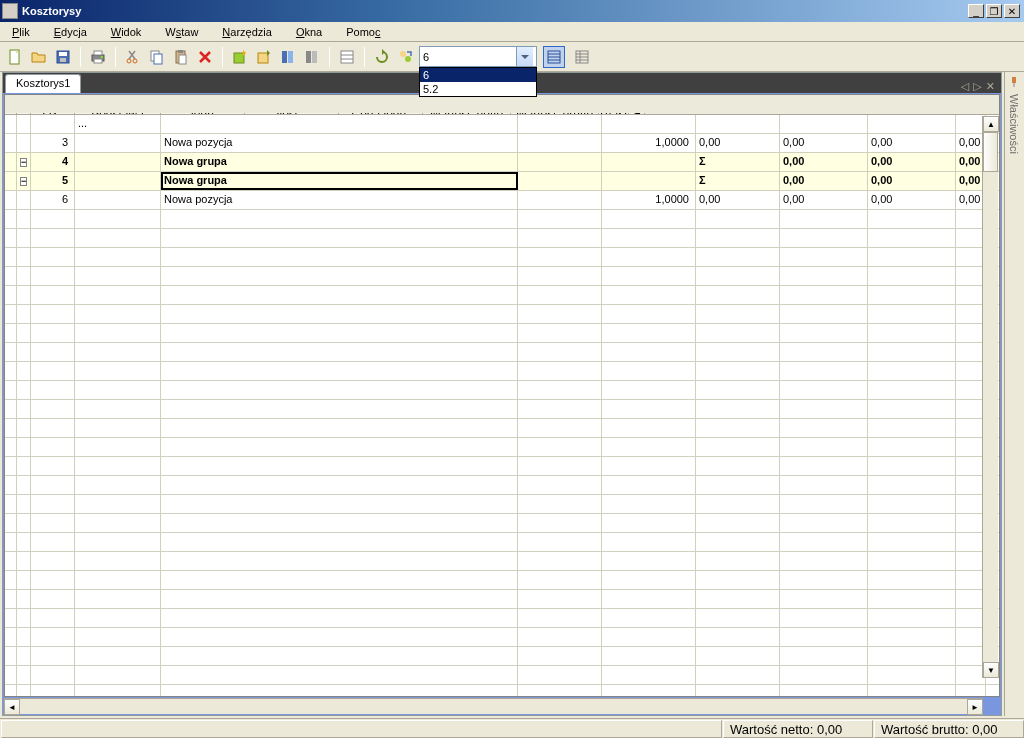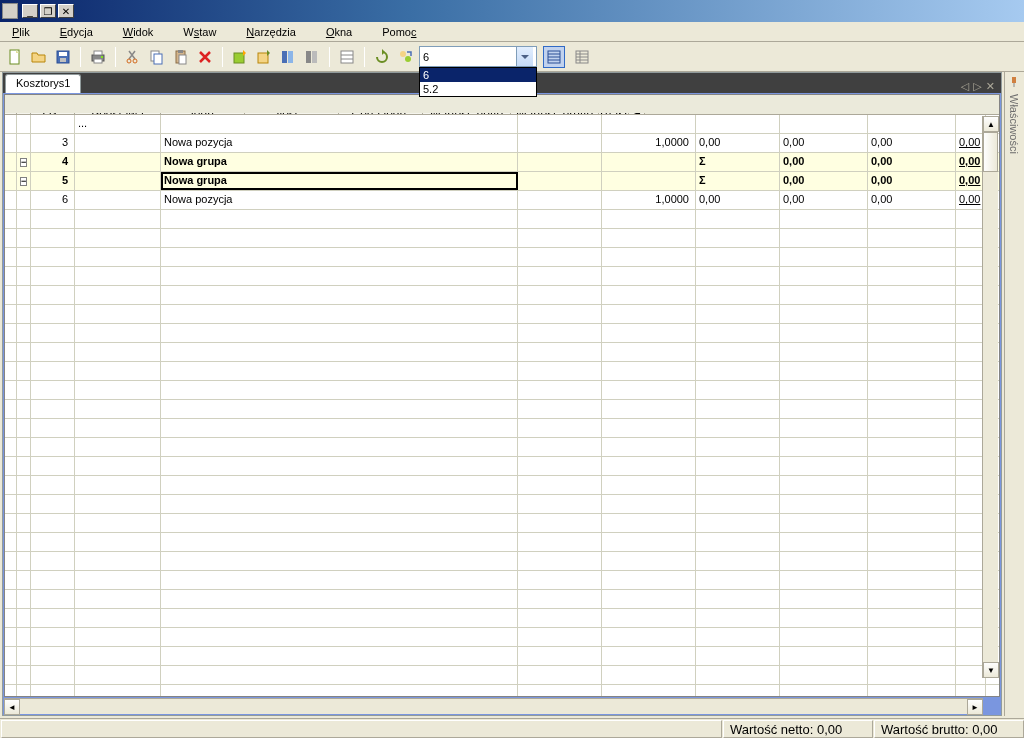--- a/index.html
+++ b/index.html
@@ -8,21 +8,21 @@
 .titlebar {
   height: 22px;
   background: linear-gradient(to right, #0A246A 0%, #3A6EA5 40%, #A6CAF0 100%);
   display: flex; align-items: center; color: white; padding: 0 2px;
 }
 .titlebar .app-icon { width: 16px; height: 16px; margin-right: 4px; background: #D4D0C8; border: 1px solid #888; }
 .titlebar .title { font-weight: bold; flex: 1; }
 .titlebar .win-btns { display: flex; gap: 2px; margin-right: 2px; }
 .win-btn { width: 16px; height: 14px; background: #D4D0C8; border: 1px solid #fff; border-right-color:#404040; border-bottom-color:#404040; display:flex; align-items:center; justify-content:center; font-size:10px; color:#000; }
 
-.menubar { height: 20px; background: #ECE9D8; display: flex; align-items: center; padding: 0 4px; border-bottom: 1px solid #ACA899; gap:14px;}
+.menubar { height: 20px; background: #ECE9D8; display: flex; align-items: center; padding: 0 4px; border-bottom: 1px solid #ACA899; gap:8px;}
 .menu-item { padding: 2px 8px; cursor: default; }
 .menu-item .u { text-decoration: underline; }
 
 .toolbar { height: 30px; background: #ECE9D8; display: flex; align-items: center; padding: 2px 4px; border-bottom: 1px solid #ACA899; gap: 2px;}
 .tb-sep { width: 1px; height: 20px; background: #ACA899; margin: 0 4px; border-right: 1px solid #fff;}
 .tb-btn { width: 22px; height: 22px; display:flex; align-items:center; justify-content:center; border: 1px solid transparent; }
 .tb-btn svg { width: 16px; height: 16px; }
 
 .combo-wrap { position: relative; display:flex; align-items:center; }
 .combo { width: 118px; height: 21px; border: 1px solid #7F9DB9; background: white; display:flex; align-items:center; position:relative; }
@@ -57,21 +57,21 @@
 .col-handle { width:12px; }
 .col-expand { width:14px; display:flex; align-items:center; justify-content:center; }
 .col-lp { width:44px; text-align:right; padding-right:6px !important;}
 .col-podstawa { width:86px; }
 .col-nazwa { width:357px; }
 .col-jedn { width:84px; text-align:center;}
 .col-ilosc { width:94px; text-align:right; padding-right:6px !important;}
 .col-cenaj { width:84px; text-align:left;}
 .col-wn { width:88px; text-align:left;}
 .col-wb { width:88px; text-align:left;}
-.col-dzial { width:30px; text-align:left;text-decoration:underline;}
+.col-dzial { width:30px; text-align:left;}
 
 .expand-box { width:9px; height:9px; border:1px solid #808080; background:white; display:flex; align-items:center; justify-content:center; font-size:9px; line-height:7px;}
 
 .hscroll { position:absolute; bottom:1px; left:1px; right:18px; height:16px; background:#ECE9D8; border-top:1px solid #ACA899;}
 .vscroll { position:absolute; top:21px; right:1px; bottom:18px; width:16px; background:#ECE9D8; border-left:1px solid #ACA899;}
 .scroll-arrow { width:16px; height:16px; background:linear-gradient(#FEFEFE,#ECE9D8); border:1px solid #ACA899; display:flex; align-items:center; justify-content:center; font-size:8px;}
 .vscroll .scroll-arrow:last-child { position:absolute; bottom:0;}
 .vscroll .thumb { height:40px; margin-top:0px; background:linear-gradient(to right,#FEFEFE,#ECE9D8); border:1px solid #ACA899;}
 
 .right-panel { position:absolute; top:72px; right:2px; width:18px; bottom:22px; background:#ECE9D8; border-left:1px solid #ACA899; display:flex; flex-direction:column; align-items:center; padding-top:4px;}
@@ -80,20 +80,21 @@
 
 .statusbar { position:absolute; bottom:0; left:0; right:0; height:20px; background:#ECE9D8; border-top:1px solid #ACA899; display:flex; align-items:center;}
 .status-cell { height:18px; border:1px solid #ACA899; border-top:1px solid #fff; border-left:1px solid #fff; padding:1px 6px; font-size:13px; margin-left:1px;}
 .status-cell.main { flex:1; }
 </style>
 </head>
 <body>
 
 <div class="titlebar">
   <div class="app-icon"></div>
+  <div class="title">Kosztorysy</div>
   <div class="win-btns">
     <div class="win-btn">_</div>
     <div class="win-btn">❐</div>
     <div class="win-btn">✕</div>
   </div>
 </div>
 
 <div class="menubar">
   <div class="menu-item"><span class="u">P</span><span>lik</span></div>
   <div class="menu-item"><span class="u">E</span>dycja</div>

